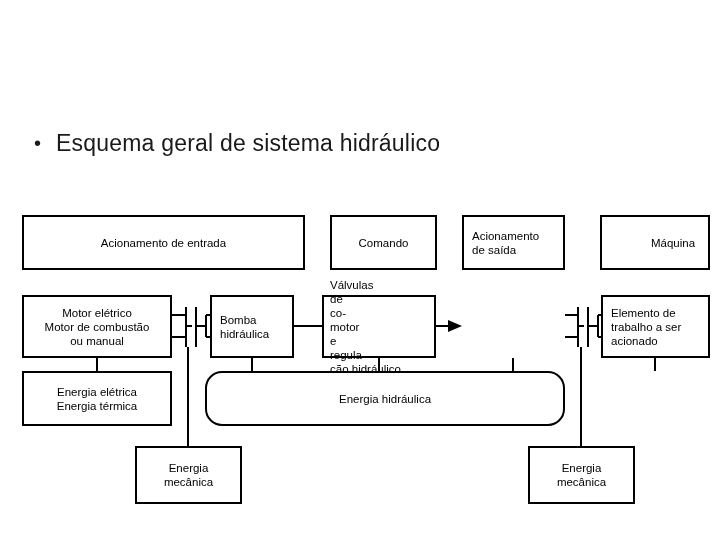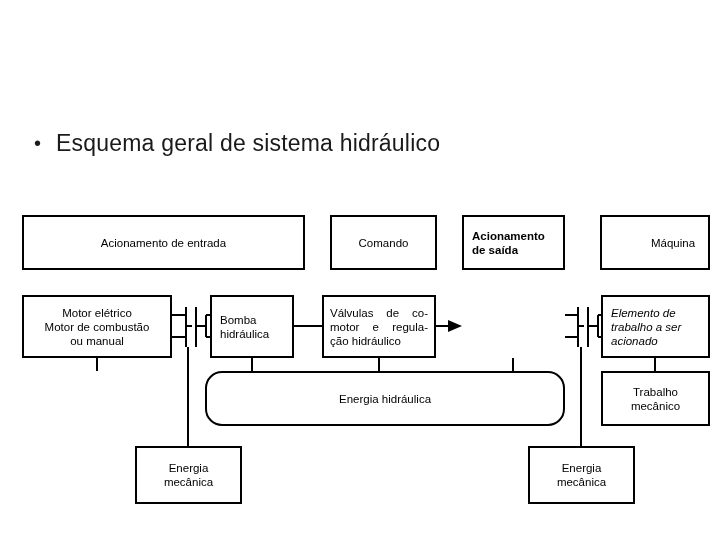--- a/index.html
+++ b/index.html
@@ -73,20 +73,21 @@
     justify-content: flex-start;
     text-align: left;
     padding-left: 6px;
     padding-right: 6px;
   }
   .dbox .lines { width: 100%; }
   .dbox .ln { display: block; white-space: nowrap; }
   .dbox .ln.just-line {
     display: flex;
     justify-content: space-between;
+    flex-direction: column;
   }
 </style>
 </head>
 <body>
 
 <div id="slide-title">
   <span class="bullet-dot">•</span><span class="bullet-text">Esquema geral de sistema hidráulico</span>
 </div>
 
 <div id="diagram">
@@ -141,21 +142,21 @@
       <span class="ln">Acionamento de entrada</span>
     </div>
   </div>
 
   <div class="dbox" style="left:330px; top:207px; width:107px; height:55px;">
     <div class="lines">
       <span class="ln">Comando</span>
     </div>
   </div>
 
-  <div class="dbox left-al" style="left:462px; top:207px; width:103px; height:55px;font-weight:bold;">
+  <div class="dbox left-al" style="left:462px; top:207px; width:103px; height:55px;">
     <div class="lines">
       <span class="ln">Acionamento</span>
       <span class="ln">de saída</span>
     </div>
   </div>
 
   <div class="dbox" style="left:600px; top:207px; width:110px; height:55px;padding-left:36px;">
     <div class="lines">
       <span class="ln">Máquina</span>
     </div>
@@ -186,41 +187,41 @@
       <span class="ln just-line">
         <span>motor</span>
         <span>e</span>
         <span>regula-</span>
       </span>
       <span class="ln">ção hidráulico</span>
     </div>
   </div>
 
 
-  <div class="dbox left-al" style="left:601px; top:287px; width:109px; height:63px;font-style:italic;">
+  <div class="dbox left-al" style="left:601px; top:287px; width:109px; height:63px;">
     <div class="lines">
       <span class="ln">Elemento de</span>
       <span class="ln">trabalho a ser</span>
       <span class="ln">acionado</span>
     </div>
   </div>
 
+  <div class="dbox" style="left:22px; top:363px; width:150px; height:55px;">
+    <div class="lines">
+      <span class="ln">Energia elétrica</span>
+      <span class="ln">Energia térmica</span>
+    </div>
+  </div>
 
   <div class="dbox" style="left:205px; top:363px; width:360px; height:55px;border-radius:17px;">
     <div class="lines">
       <span class="ln">Energia hidráulica</span>
     </div>
   </div>
 
-  <div class="dbox" style="left:601px; top:363px; width:109px; height:55px;">
-    <div class="lines">
-      <span class="ln">Trabalho</span>
-      <span class="ln">mecânico</span>
-    </div>
-  </div>
 
   <div class="dbox" style="left:135px; top:438px; width:107px; height:58px;">
     <div class="lines">
       <span class="ln">Energia</span>
       <span class="ln">mecânica</span>
     </div>
   </div>
 
   <div class="dbox" style="left:528px; top:438px; width:107px; height:58px;">
     <div class="lines">

